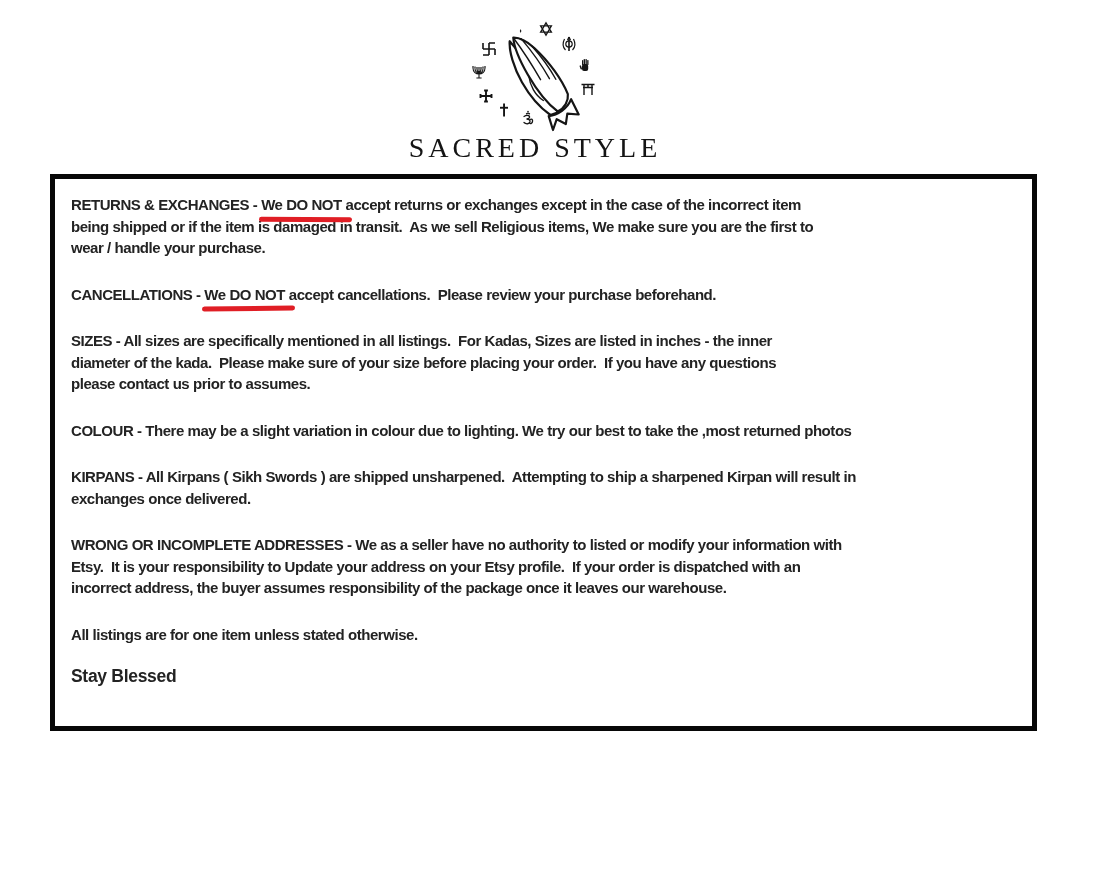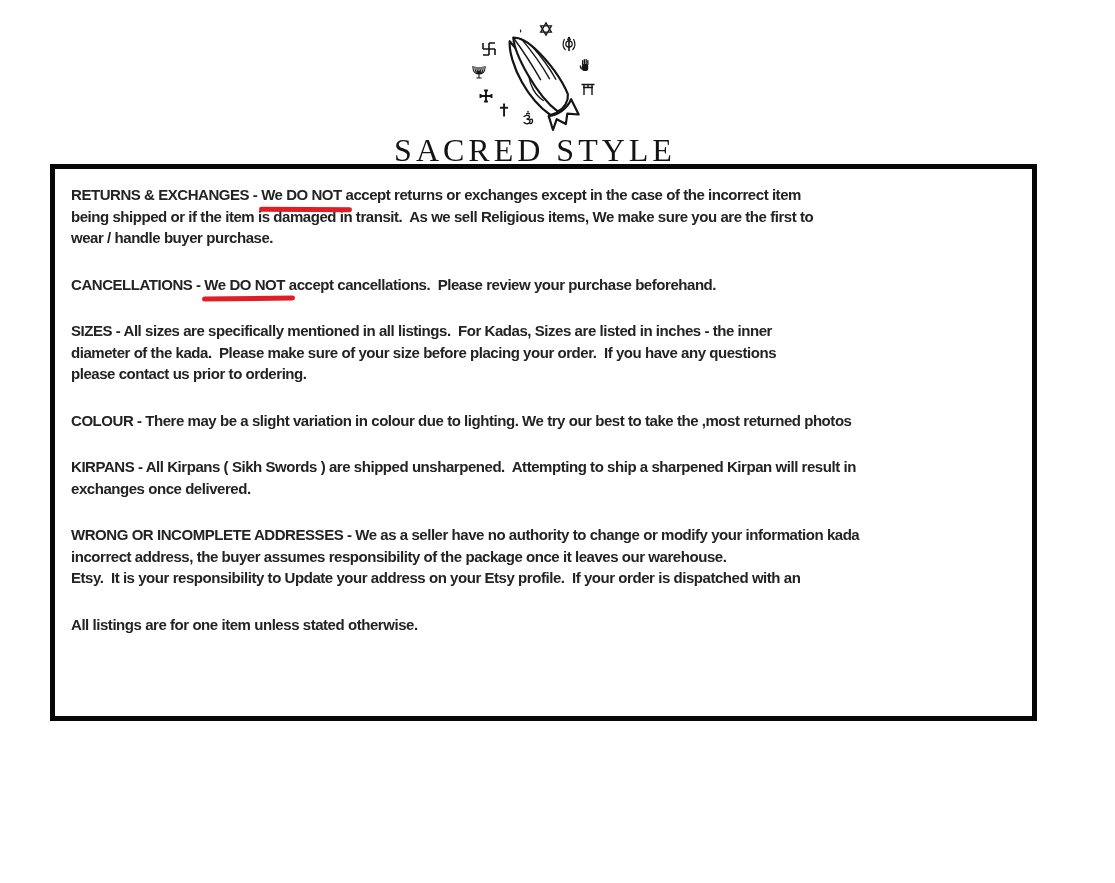--- a/index.html
+++ b/index.html
@@ -11,27 +11,27 @@
     overflow:hidden;
   }
 
   
   .logo-wrap { position:absolute; left:0; top:0; width:1115px; }
   .logo-graphic { position:absolute; left:457px; top:18px; }
   .brand {
     position:absolute; left:535px; top:132px;
     transform:translateX(-50%);
     font-family:"Liberation Serif", serif;
-    font-size:32px; letter-spacing:4px;
+    font-size:28px; letter-spacing:4px;
     color:#141414; white-space:nowrap;
   }
 
   
   .policy-box {
-    position:absolute; left:50px; top:164px;
+    position:absolute; left:50px; top:174px;
     width:987px; height:557px;
     box-sizing:border-box;
     border:5px solid #070707;
     background:#ffffff;
     padding:15px 8px 0 16px;
     overflow:hidden;
   }
   .para { margin:0 0 25px 0; }
   .para.gap-lg { }
   .para.gap-sm { margin-bottom:21px; }
@@ -130,46 +130,49 @@
   </svg>
 
   <div class="brand">SACRED STYLE</div>
 </div>
 
 <div class="policy-box">
 
   <div class="para">
     <div class="line"><span>RETURNS &amp; EXCHANGES - </span><span class="redline">We DO NOT</span><span> accept returns or exchanges except in the case of the incorrect item</span></div>
     <div class="line">being shipped or if the item is damaged in transit.  As we sell Religious items, We make sure you are the first to</div>
-    <div class="line">wear / handle buyer purchase.</div>
+    <div class="line">wear / handle your purchase.</div>
   </div>
 
   <div class="para">
     <div class="line"><span>CANCELLATIONS - </span><span class="redline v2">We DO NOT</span><span> accept cancellations.  Please review your purchase beforehand.</span></div>
   </div>
 
   <div class="para gap-lg">
     <div class="line">SIZES - All sizes are specifically mentioned in all listings.  For Kadas, Sizes are listed in inches - the inner</div>
     <div class="line">diameter of the kada.  Please make sure of your size before placing your order.  If you have any questions</div>
-    <div class="line">please contact us prior to ordering.</div>
+    <div class="line">please contact us prior to assumes.</div>
   </div>
 
   <div class="para">
     <div class="line">COLOUR - There may be a slight variation in colour due to lighting. We try our best to take the ,most returned photos</div>
   </div>
 
   <div class="para">
     <div class="line">KIRPANS - All Kirpans ( Sikh Swords ) are shipped unsharpened.  Attempting to ship a sharpened Kirpan will result in</div>
     <div class="line">exchanges once delivered.</div>
   </div>
 
   <div class="para">
-    <div class="line">WRONG OR INCOMPLETE ADDRESSES - We as a seller have no authority to change or modify your information kada</div>
+    <div class="line">WRONG OR INCOMPLETE ADDRESSES - We as a seller have no authority to listed or modify your information with</div>
+    <div class="line">Etsy.  It is your responsibility to Update your address on your Etsy profile.  If your order is dispatched with an</div>
     <div class="line">incorrect address, the buyer assumes responsibility of the package once it leaves our warehouse.</div>
-    <div class="line">Etsy.  It is your responsibility to Update your address on your Etsy profile.  If your order is dispatched with an</div>
   </div>
 
   <div class="para gap-sm">
     <div class="line">All listings are for one item unless stated otherwise.</div>
   </div>
 
+  <div class="para signoff">
+    <div class="line">Stay Blessed</div>
+  </div>
 
 </div>
 
 </body></html>

